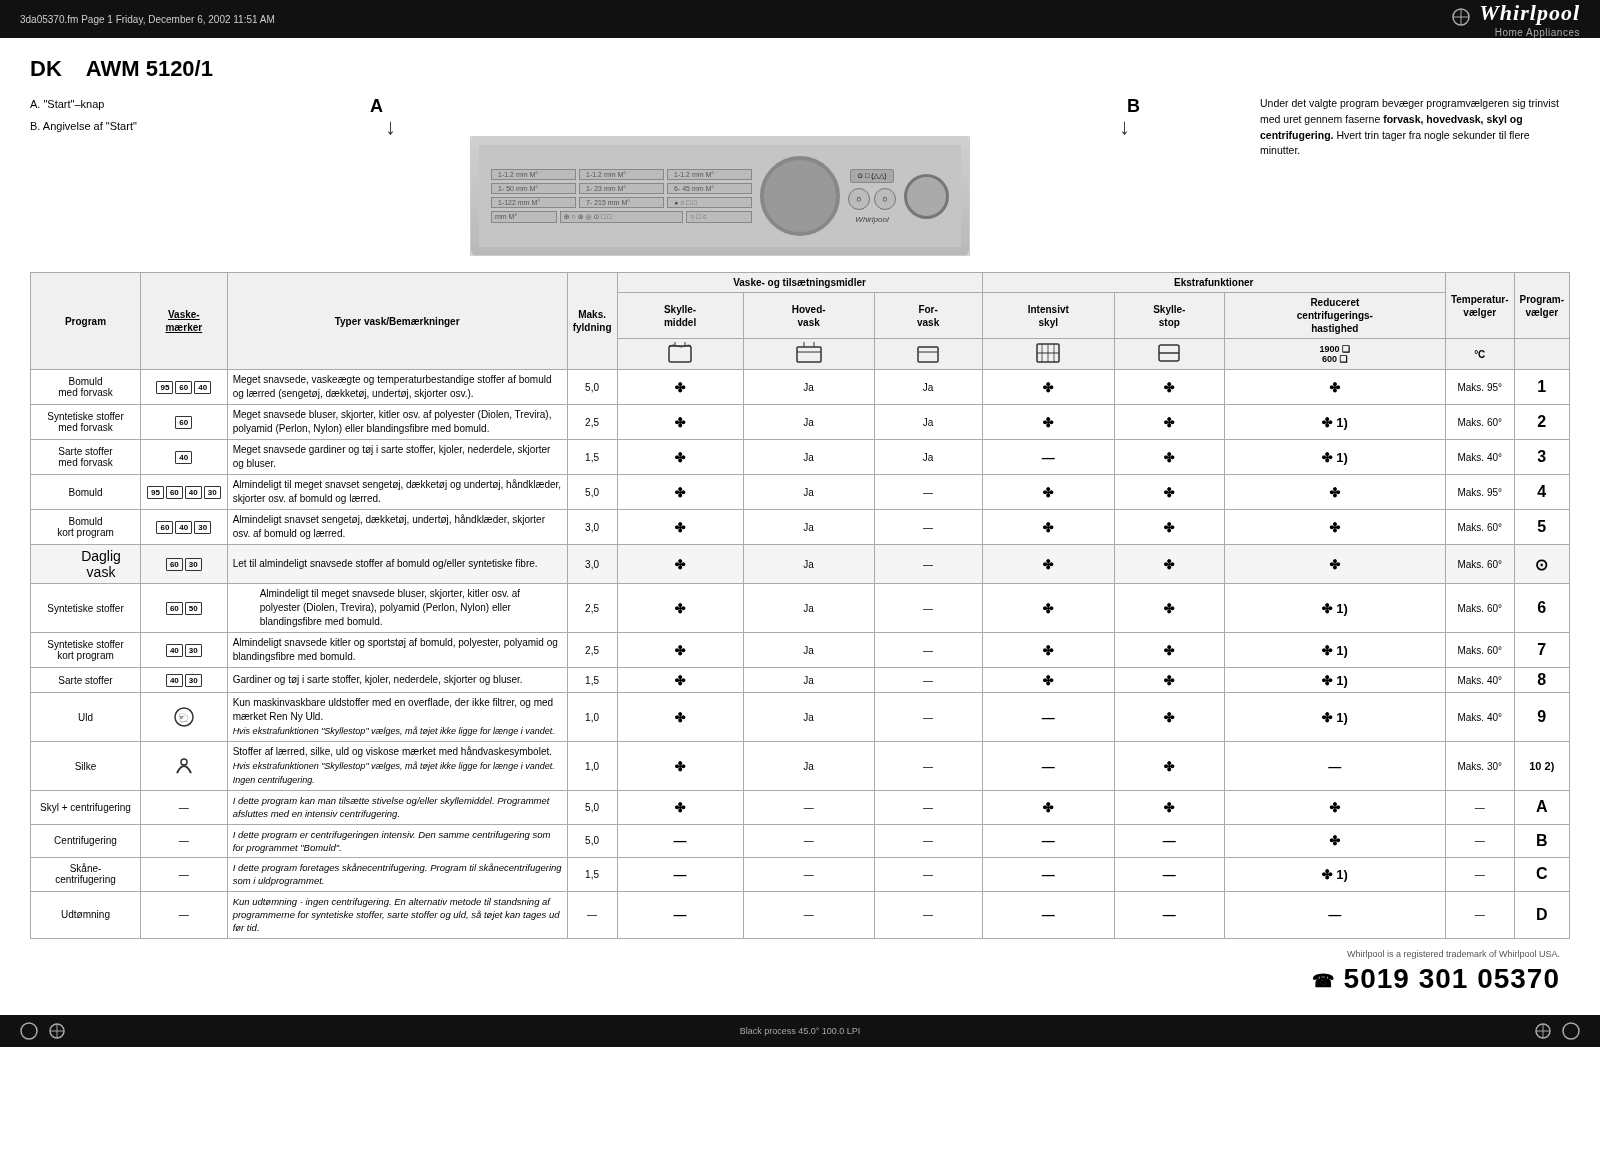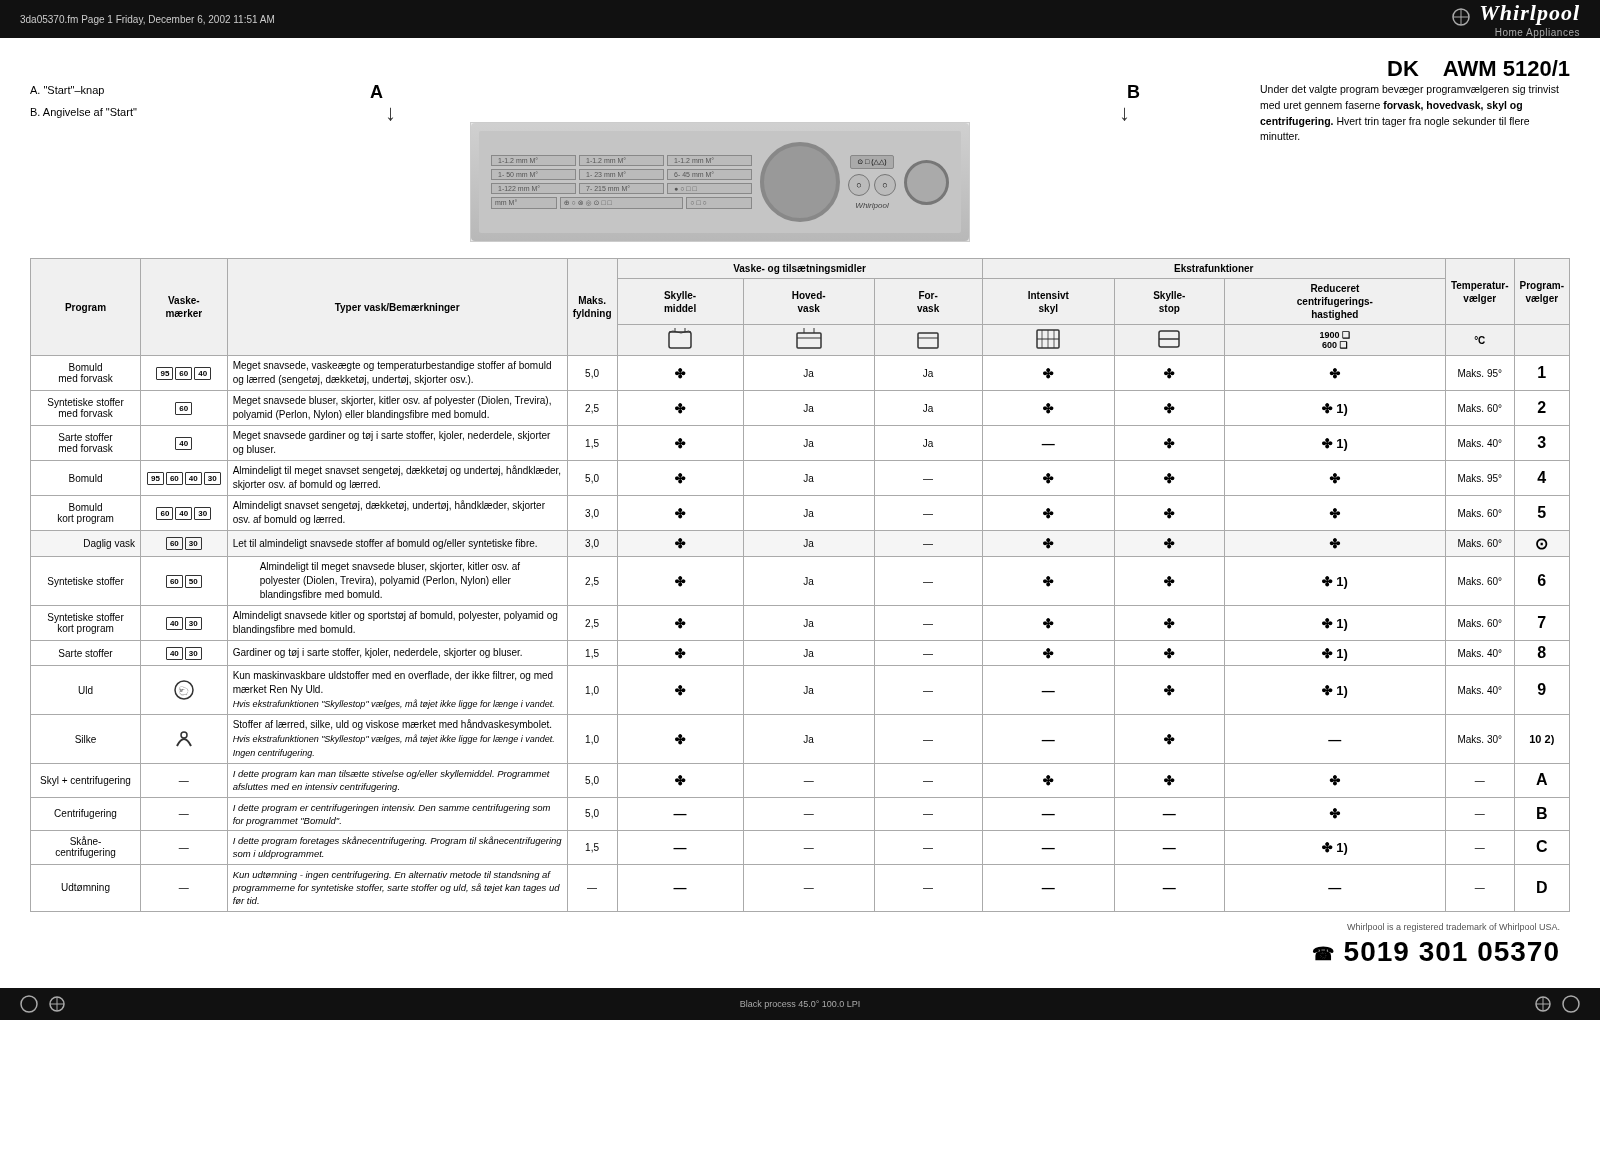--- a/index.html
+++ b/index.html
@@ -48,21 +48,21 @@
 
     
     .main-content {
       padding: 18px 30px 10px 30px;
     }
 
     
     .title-row {
       display: flex;
       align-items: baseline;
-      justify-content: flex-end;
+      margin-bottom: 14px;
     }
     .title-dk {
       font-size: 22px;
       font-weight: bold;
       margin-right: 24px;
     }
     .title-model {
       font-size: 22px;
       font-weight: bold;
     }
@@ -179,20 +179,21 @@
     .program-table td.italic-small {
       font-style: italic;
       font-size: 9.5px;
       text-align: left;
     }
     .program-col {
       width: 110px;
     }
     .vaske-col {
       width: 60px;
+      text-decoration: underline;
     }
     .typer-col {
       width: 340px;
     }
     .fyldning-col {
       width: 45px;
     }
     .temp-col {
       width: 65px;
     }
@@ -490,21 +491,21 @@
     <td class="sym">✤</td>
     <td>Ja</td>
     <td>—</td>
     <td class="sym">✤</td>
     <td class="sym">✤</td>
     <td class="sym">✤</td>
     <td style="font-size:10px;">Maks. 60°</td>
     <td class="prog-num" style="font-size:16px; font-weight:bold;">5</td>
   </tr>
         <tr class="row-highlight">
-    <td style="text-align:right; font-size:10px;padding-left:36px;">Daglig vask</td>
+    <td style="text-align:center; font-size:14px;padding-left:36px;">Daglig vask</td>
     <td style="white-space:nowrap;"><span style="display:inline-block;border:1.5px solid #333;padding:1px 3px;font-size:8px;font-weight:bold;margin:1px;border-radius:1px;">60</span><span style="display:inline-block;border:1.5px solid #333;padding:1px 3px;font-size:8px;font-weight:bold;margin:1px;border-radius:1px;">30</span></td>
     <td class="text-left" style="font-size:10px; line-height:1.4;">Let til almindeligt snavsede stoffer af bomuld og/eller syntetiske fibre.</td>
     <td>3,0</td>
     <td class="sym">✤</td>
     <td>Ja</td>
     <td>—</td>
     <td class="sym">✤</td>
     <td class="sym">✤</td>
     <td class="sym">✤</td>
     <td style="font-size:10px;">Maks. 60°</td>

